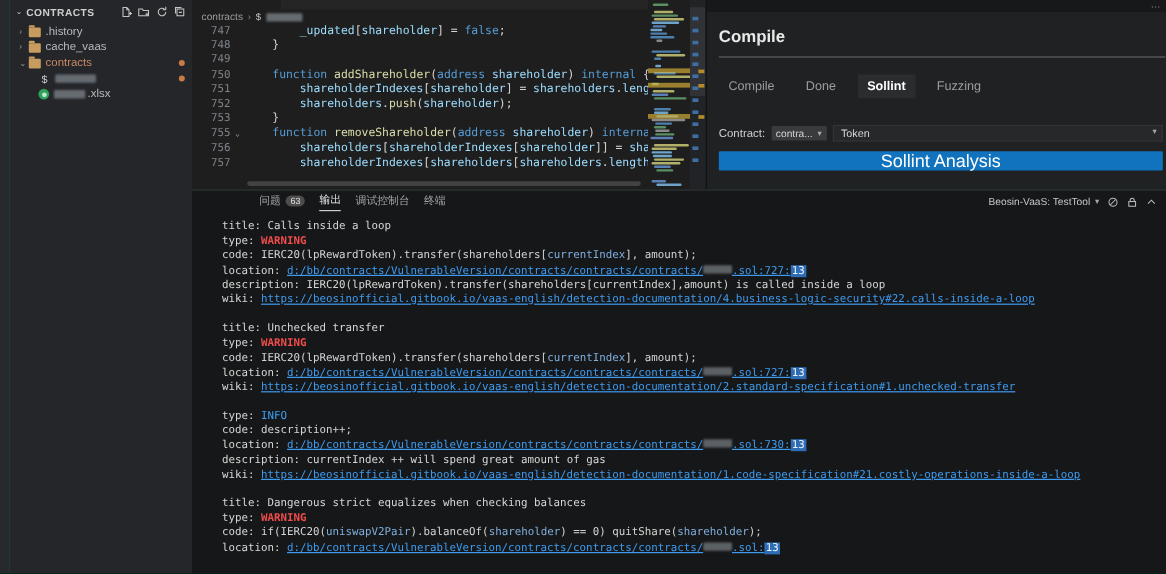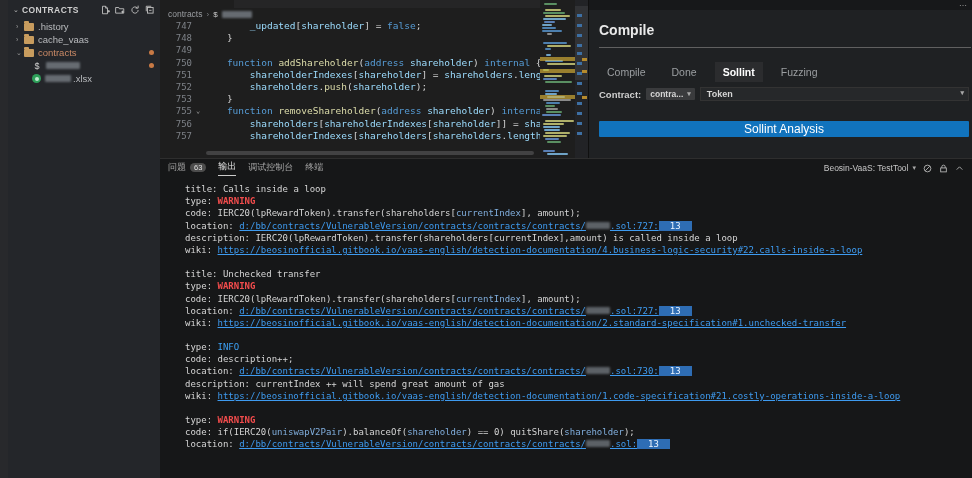--- a/index.html
+++ b/index.html
@@ -48,50 +48,50 @@
   .vs-mark{position:absolute;width:5px;height:3px;}
   
   .rpanel{position:absolute;left:588px;top:0;width:384px;height:158px;background:#1f2123;border-left:1px solid #101010;}
   .rp-top{height:10px;background:#17181a;position:relative;}
   .rp-kebab{position:absolute;right:6px;top:1px;color:#9a9a9a;font-size:8px;}
   .rp-title{margin:12px 0 0 10px;font-size:14px;font-weight:bold;color:#e9e9e9;}
   .rp-div{margin:9px 2px 0 10px;border-top:1px solid #606060;}
   .rp-tabs{display:flex;gap:10px;margin:14px 0 0 10px;align-items:center;}
   .rp-tab{font-size:10.5px;color:#9b9ea1;padding:4px 8px;}
   .rp-tab.active{color:#ffffff;font-weight:bold;background:#2b2c2e;}
-  .rp-contract{display:flex;align-items:center;margin:5px 4px 0 10px;gap:5px;font-weight:bold;}
+  .rp-contract{display:flex;align-items:center;margin:22px 4px 0 10px;gap:5px;}
   .rp-clabel{font-size:9.5px;color:#cfcfcf;}
   .dd1{display:flex;align-items:center;background:#3a3b3d;color:#d6d6d6;font-size:8.5px;
        padding:1px 4px;gap:4px;border-radius:1px;}
   .dd2{flex:1;display:flex;background:#26282a;color:#d6d6d6;font-size:9px;
        padding:1px 4px;border:1px solid #333;}
   .dd2 .ddv{margin-left:2px;}
   .dd2 .ddchev{margin-left:auto;}
   .ddchev{font-size:7px;color:#a8a8a8;}
-  .rp-btn{margin:20px 4px 0 10px;height:16px;background:#1173bd;color:#fff;font-size:12px;
+  .rp-btn{margin:8px 4px 0 10px;height:16px;background:#1173bd;color:#fff;font-size:15px;
        display:flex;align-items:center;justify-content:center;border-radius:1px;}
   
   .bpanel{position:absolute;left:160px;top:158px;width:812px;height:320px;background:#161718;border-top:1px solid #2e2e2e;}
-  .bp-tabs{display:flex;align-items:center;height:18px;padding:0 8px;}
+  .bp-tabs{display:flex;align-items:center;height:18px;padding:0 8px;margin-left:48px;}
   .bp-tab{font-size:9px;color:#a6a6a6;margin-right:12px;padding-bottom:2px;display:flex;align-items:center;gap:4px;}
   .bp-tab.active{color:#e8e8e8;border-bottom:1px solid #cccccc;}
   .badge{background:#4d4d4d;color:#e0e0e0;font-size:7.5px;border-radius:6px;padding:0px 4px;line-height:9px;}
   .bp-right{margin-left:auto;display:flex;align-items:center;gap:7px;color:#c6c6c6;}
   .bp-channel{display:flex;align-items:center;gap:4px;font-size:8.5px;}
   .bp-ico{color:#bdbdbd;font-size:9px;line-height:9px;}
   .bp-ico svg{display:block;}
   #out-blocks{padding:6px 0 0 25px;font-family:"DejaVu Sans Mono",monospace;font-size:9px;
        line-height:12.2px;color:#d6d6d6;}
   .oblock{margin-bottom:12px;}
   .oline{white-space:pre;height:12.2px;}
   .warn{color:#f14c4c;font-weight:bold;}
   .info{color:#3da1f5;}
   .lnk{color:#3e9bf0;text-decoration:underline;}
   .ov{color:#80aedd;}
-  .colhl{background:#2e6db4;color:#eaf4ff;padding:0 11px;}
+  .colhl{background:#2e6db4;color:#eaf4ff;padding:0 1px;}
   .oredact{display:inline-block;width:24px;height:7px;background:#5c6166;filter:blur(1px);
        border-radius:1px;vertical-align:baseline;}
 </style>
 </head>
 <body>
 
 <div id="app">
 
   <div class="activitybar"></div>
 
@@ -326,20 +326,21 @@
           <div class="oline"><span>wiki: </span><span class="lnk">https://beosinofficial.gitbook.io/vaas-english/detection-documentation/2.standard-specification#1.unchecked-transfer</span></div>
         </div>
         <div class="oblock">
           <div class="oline"><span>type: </span><span class="info">INFO</span></div>
           <div class="oline"><span>code: </span><span class="t">description++;</span></div>
           <div class="oline"><span>location: </span><span class="lnk">d:/bb/contracts/VulnerableVersion/contracts/contracts/contracts/</span><span class="oredact"></span><span class="lnk">.sol:730:</span><span class="colhl">13</span></div>
           <div class="oline"><span>description: </span><span>currentIndex ++ will spend great amount of gas</span></div>
           <div class="oline"><span>wiki: </span><span class="lnk">https://beosinofficial.gitbook.io/vaas-english/detection-documentation/1.code-specification#21.costly-operations-inside-a-loop</span></div>
         </div>
         <div class="oblock">
+          <div class="oline"><span>title: </span><span>Dangerous strict equalizes when checking balances</span></div>
           <div class="oline"><span>type: </span><span class="warn">WARNING</span></div>
           <div class="oline"><span>code: </span><span class="t">if(IERC20(</span><span class="ov">uniswapV2Pair</span><span class="t">).balanceOf(</span><span class="ov">shareholder</span><span class="t">) == 0) quitShare(</span><span class="ov">shareholder</span><span class="t">);</span></div>
           <div class="oline"><span>location: </span><span class="lnk">d:/bb/contracts/VulnerableVersion/contracts/contracts/contracts/</span><span class="oredact"></span><span class="lnk">.sol:</span><span class="colhl">13</span></div>
         </div>
       </div>
   </div>
 
 </div>
 
 </body></html>

